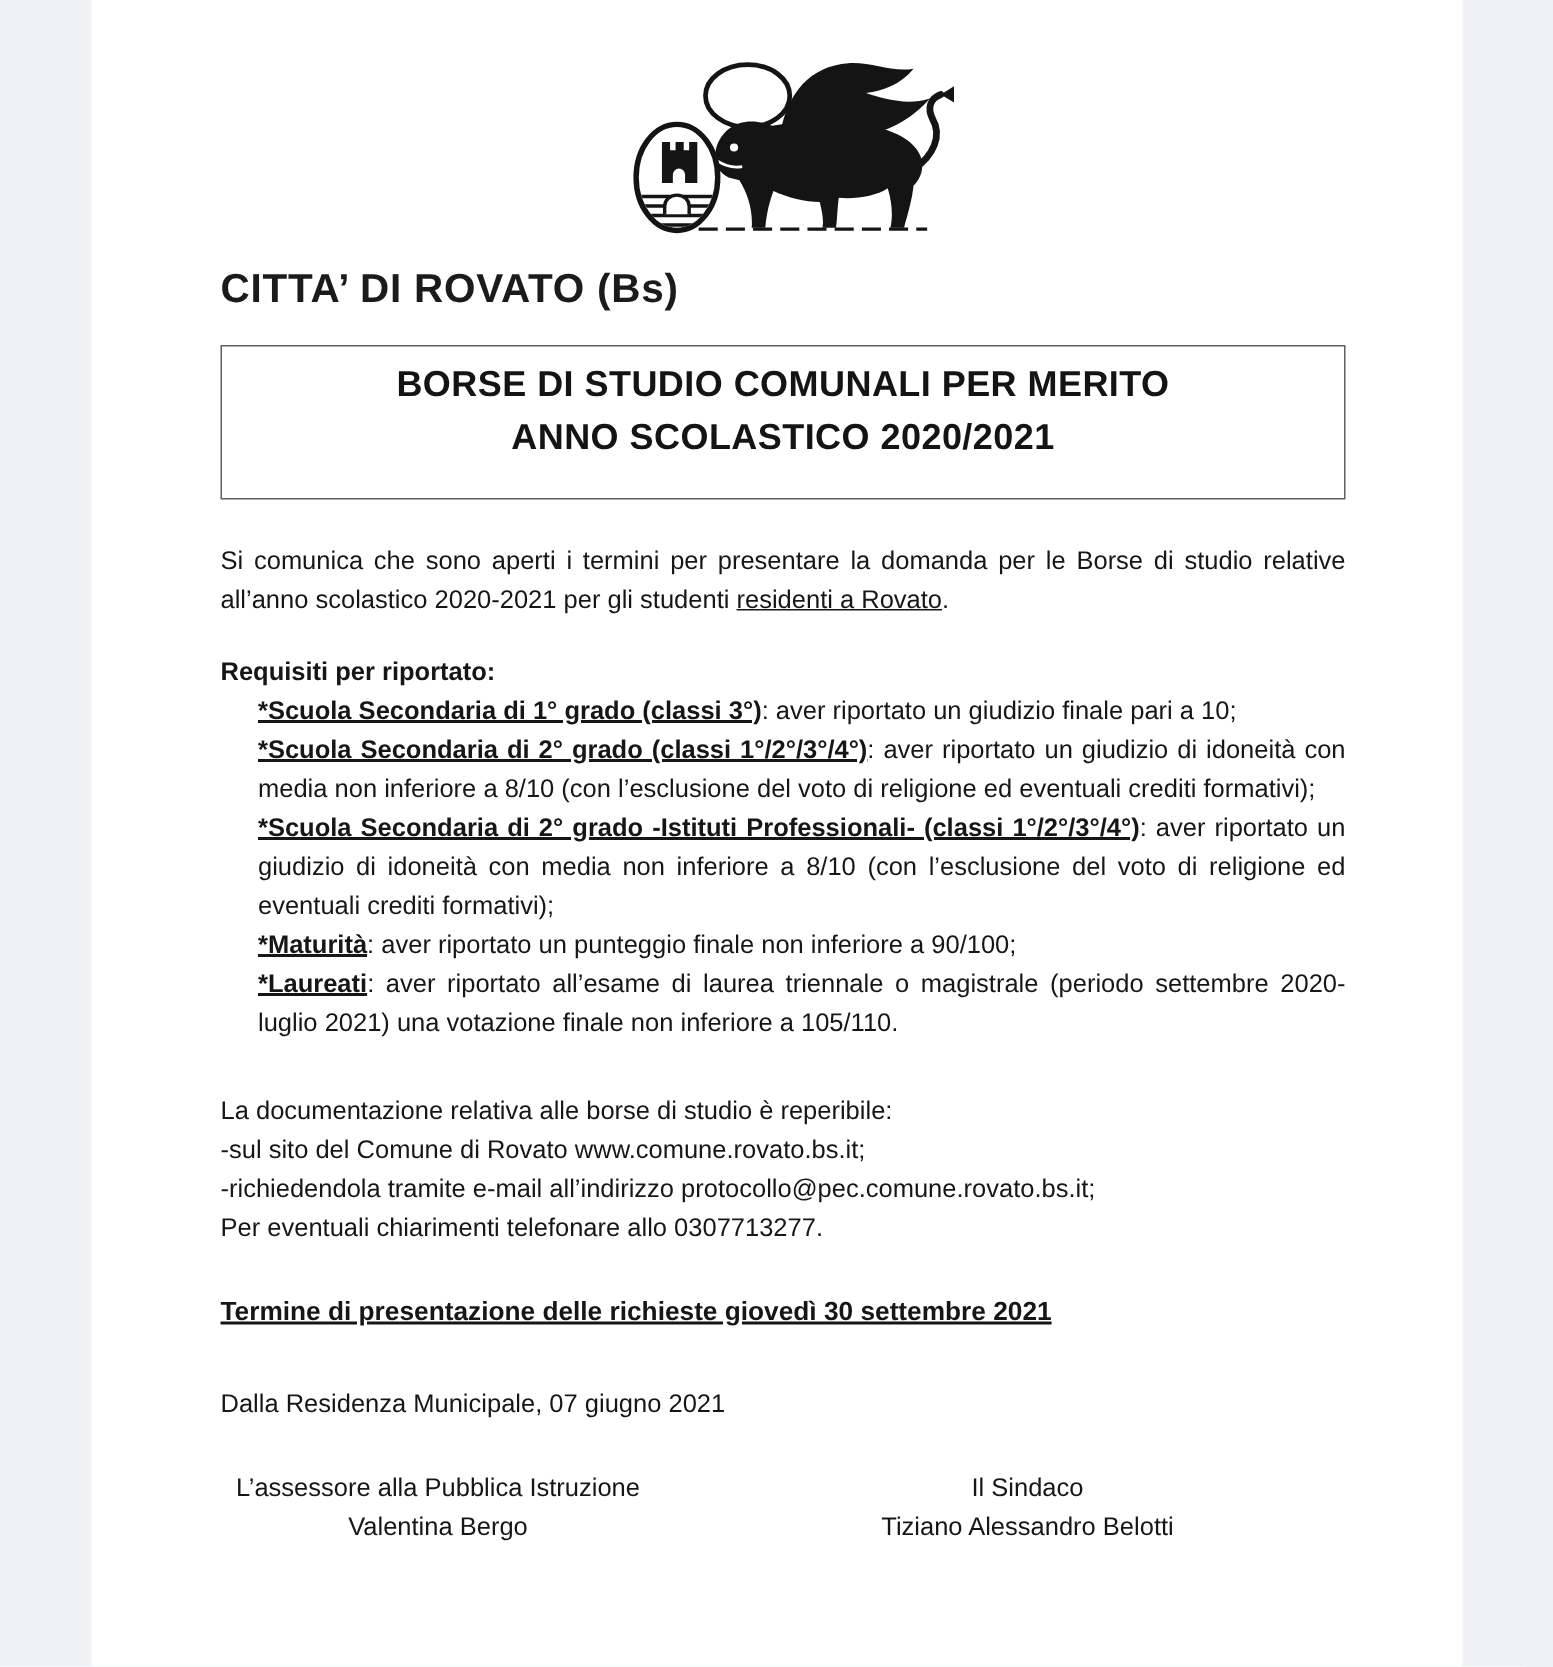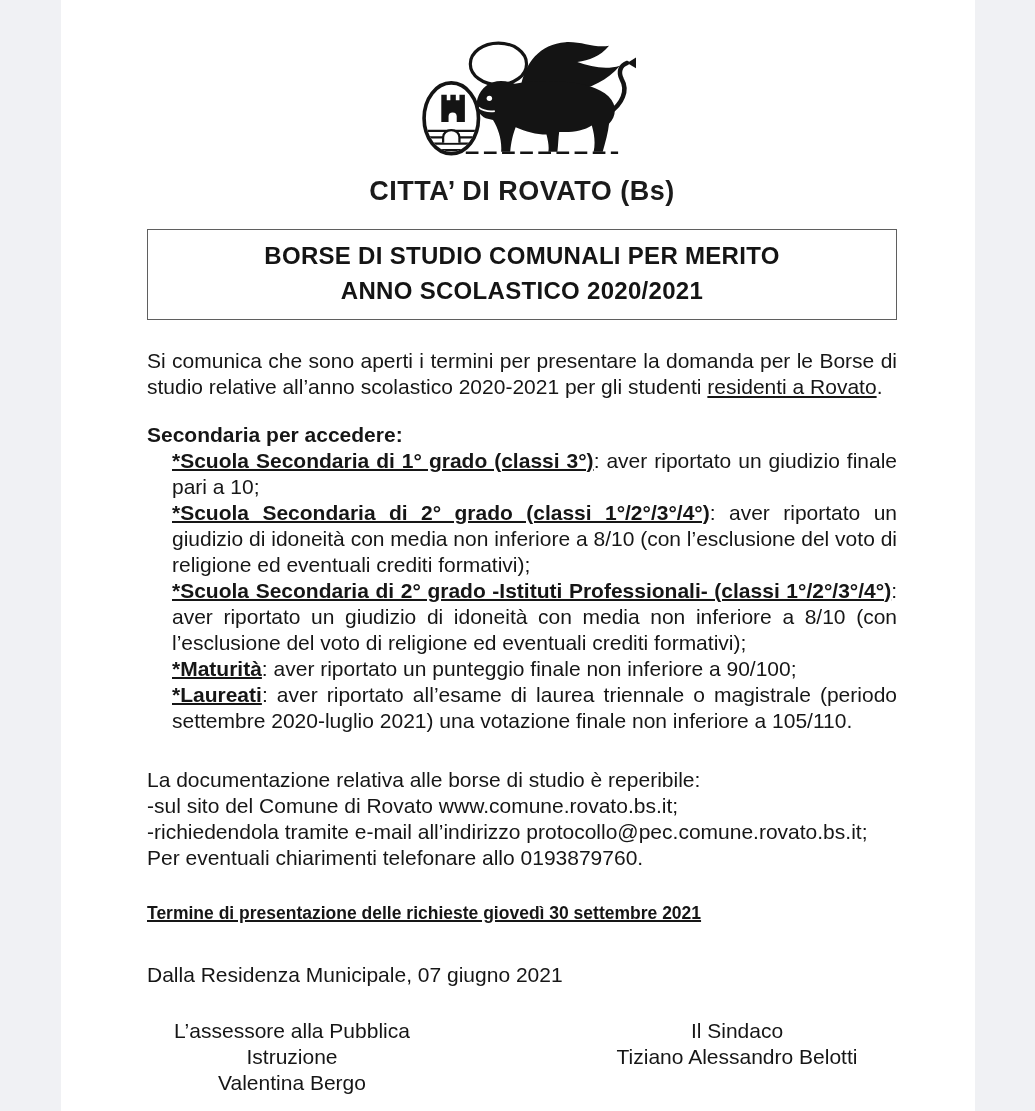--- a/index.html
+++ b/index.html
@@ -16,41 +16,41 @@
     left: 61px; top: 0;
     width: 914px; min-height: 1111px;
     background: #ffffff;
   }
   .content { padding: 24px 78px 30px 86px; }
 
   .logo-wrap { text-align: center; }
   .logo-wrap svg { width: 228px; height: 136px; }
 
   .city-title {
-    text-align: center;
+    text-align: left;
     font-size: 27px;
     font-weight: bold;
     letter-spacing: 0.5px;
     margin-top: 12px;
     color: #1b1b1b;
   }
 
   .banner {
     margin-top: 22px;
     border: 1.5px solid #5f5f5f;
-    padding: 9px 6px 10px 6px;
+    padding: 9px 6px 22px 6px;
     text-align: center;
     font-weight: bold;
     font-size: 24px;
     line-height: 1.45;
     color: #141414;
     letter-spacing: 0.3px;
   }
 
-  .body-text { font-size: 21px; line-height: 26px; }
+  .body-text { font-size: 17px; line-height: 26px; }
 
   .intro {
     margin-top: 28px;
     text-align: justify;
   }
   .underlined { text-decoration: underline; }
 
   .req-heading {
     margin-top: 22px;
     font-weight: bold;
@@ -73,21 +73,20 @@
     text-decoration: underline;
     text-decoration-thickness: 1.5px;
   }
 
   .dateline { margin-top: 38px; }
 
   .signatures {
     margin-top: 30px;
     display: flex;
     align-items: flex-start;
-    justify-content: space-between;
   }
   .sig { text-align: center; line-height: 26px; }
   .sig-left  { width: 290px; }
   .sig-right { width: 320px; margin-left: 88px; }
 </style>
 </head>
 <body>
 
 <div class="page">
   <div class="content">
@@ -138,35 +137,35 @@
 
     <div class="city-title">CITTA’ DI ROVATO (Bs)</div>
 
     <div class="banner">
       <div>BORSE DI STUDIO COMUNALI PER MERITO</div>
       <div>ANNO SCOLASTICO 2020/2021</div>
     </div>
 
     <p class="intro body-text"><span>Si comunica che sono aperti i termini per presentare la domanda per le Borse di studio relative all’anno scolastico 2020-2021 per gli studenti </span><span class="underlined">residenti a Rovato</span><span>.</span></p>
 
-    <div class="req-heading body-text">Secondaria per accedere:</div>
+    <div class="req-heading body-text">Requisiti per riportato:</div>
 
     <div class="req-list">
       <div class="req-item body-text"><span class="term">*Scuola Secondaria di 1° grado (classi 3°)</span><span>: aver riportato un giudizio finale pari a 10;</span></div>
       <div class="req-item body-text"><span class="term">*Scuola Secondaria di 2° grado (classi 1°/2°/3°/4°)</span><span>: aver riportato un giudizio di idoneità con media non inferiore a 8/10 (con l’esclusione del voto di religione ed eventuali crediti formativi);</span></div>
       <div class="req-item body-text"><span class="term">*Scuola Secondaria di 2° grado -Istituti Professionali- (classi 1°/2°/3°/4°)</span><span>: aver riportato un giudizio di idoneità con media non inferiore a 8/10 (con l’esclusione del voto di religione ed eventuali crediti formativi);</span></div>
       <div class="req-item body-text"><span class="term">*Maturità</span><span>: aver riportato un punteggio finale non inferiore a 90/100;</span></div>
       <div class="req-item body-text"><span class="term">*Laureati</span><span>: aver riportato all’esame di laurea triennale o magistrale (periodo settembre 2020-luglio 2021) una votazione finale non inferiore a 105/110.</span></div>
     </div>
 
     <div class="info-block body-text">
       <div>La documentazione relativa alle borse di studio è reperibile:</div>
       <div>-sul sito del Comune di Rovato www.comune.rovato.bs.it;</div>
       <div>-richiedendola tramite e-mail all’indirizzo protocollo@pec.comune.rovato.bs.it;</div>
-      <div>Per eventuali chiarimenti telefonare allo 0193879760.</div>
+      <div>Per eventuali chiarimenti telefonare allo 0307713277.</div>
     </div>
 
     <div class="deadline">Termine di presentazione delle richieste giovedì 30 settembre 2021</div>
 
     <div class="dateline body-text">Dalla Residenza Municipale, 07 giugno 2021</div>
 
     <div class="signatures body-text">
       <div class="sig sig-left">
         <div>L’assessore alla Pubblica Istruzione</div>
         <div>Valentina Bergo</div>

